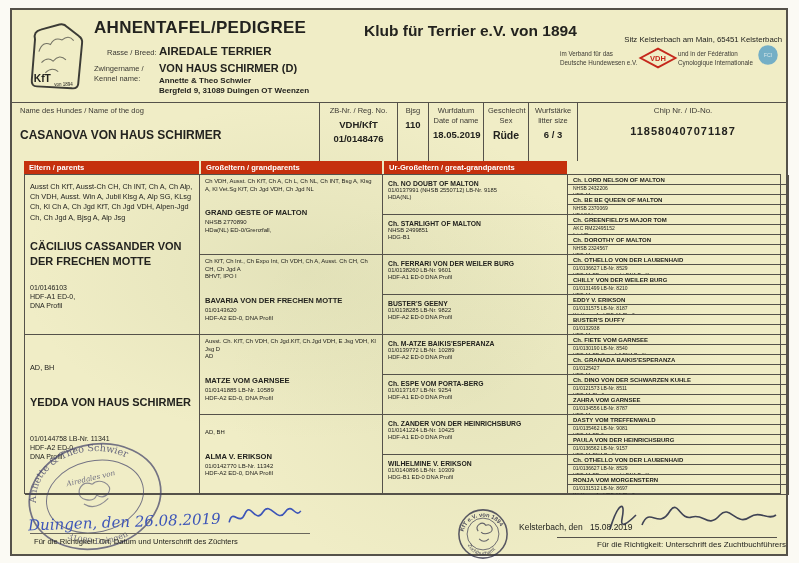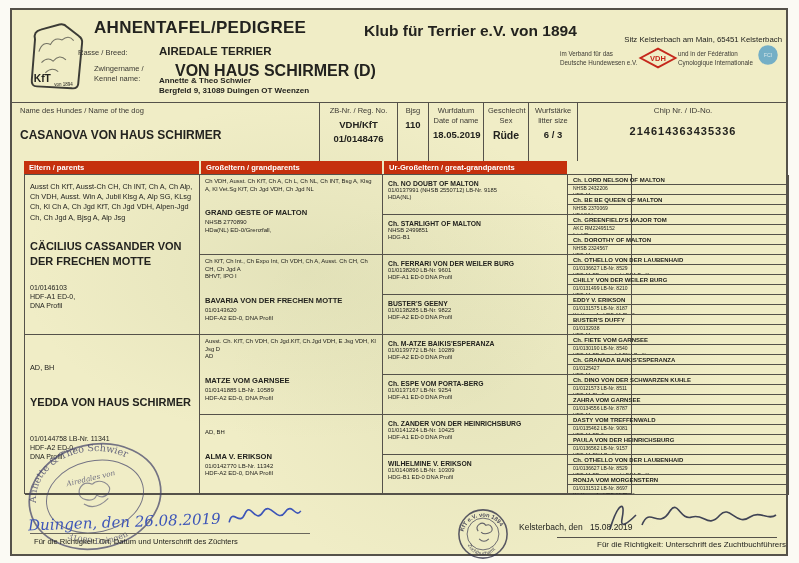--- a/index.html
+++ b/index.html
@@ -5,24 +5,24 @@
   * { margin:0; padding:0; box-sizing:border-box; }
   html,body { width:799px; height:563px; background:#fbfaf4; font-family:"Liberation Sans", sans-serif; color:#23231f; }
   .doc { position:absolute; left:10px; top:8px; width:778px; height:548px; background:#f0edc6; border:2px solid #55524a;
          background-image: radial-gradient(ellipse at 38% 48%, rgba(160,170,120,.16), transparent 42%),
                            radial-gradient(ellipse at 60% 70%, rgba(160,170,120,.12), transparent 38%); }
   .abs { position:absolute; }
 
   
   .hdr-title { left:82px; top:8px; font-size:17px; font-weight:bold; letter-spacing:.3px; }
   .lbl { font-size:7.5px; color:#3c3a34; }
-  .breed-lbl { left:66px; top:38px; }
+  .breed-lbl { left:95px; top:38px; }
   .breed-val { left:147px; top:35px; font-size:11.5px; font-weight:bold; }
   .kennel-lbl { left:82px; top:54px; line-height:1.3; }
-  .kennel-name { left:163px; top:52px; font-size:16px; font-weight:bold; }
+  .kennel-name { left:147px; top:52px; font-size:11px; font-weight:bold; }
   .kennel-owner { left:147px; top:66px; font-size:8px; font-weight:bold; }
   .kennel-addr { left:147px; top:76px; font-size:8px; font-weight:bold; }
   .club { left:352px; top:12px; font-size:15.5px; font-weight:bold; }
   .seat { left:585px; top:25px; width:185px; font-size:7.8px; text-align:right; }
   .vdh-txt { left:548px; top:40px; width:78px; font-size:6.3px; text-align:left; line-height:1.35; color:#3c3a34; }
   .fci-txt { left:666px; top:40px; width:78px; font-size:6.3px; line-height:1.35; color:#3c3a34; }
   .kft-logo { left:14px; top:10px; }
   .vdh-logo { left:626px; top:36px; }
   .fci-logo { left:744px; top:33px; }
 
@@ -35,21 +35,21 @@
   .ic-name .val { margin-top:12px; font-size:12px; font-weight:bold; }
   .ic-reg { width:78px; } .ic-band { width:31px; } .ic-dob { width:55px; }
   .ic-sex { width:45px; } .ic-lit { width:49px; } .ic-chip { flex:1; }
   .bval { font-size:9.5px; font-weight:bold; margin-top:3px; }
   .ic-chip .val { font-size:11px; font-weight:bold; letter-spacing:1px; margin-top:8px; }
 
   
   .redseg { position:absolute; top:151px; height:13px; color:#fff; font-size:7.6px; font-weight:bold; padding:2px 0 0 5px; }
 
   
-  .grid { position:absolute; left:12px; top:164px; width:608px; height:320px; display:grid;
+  .grid { position:absolute; left:12px; top:164px; width:757px; height:320px; display:grid;
           grid-template-columns:175px 183px 185px 221px; grid-template-rows:repeat(16,20px); border:1.2px solid #55524a; }
   .cell { border-right:1px solid #55524a; border-bottom:1px solid #55524a; padding:3px 5px; overflow:hidden; }
   .p-titles { font-size:7.3px; line-height:1.4; }
   .p-name { font-size:11px; font-weight:bold; line-height:1.35; }
   .p-reg { font-size:7px; line-height:1.3; }
   .sire .p-titles { margin-top:4px; } .sire .p-name { margin-top:16px; } .sire .p-reg { margin-top:14px; }
   .dam { padding-top:28px; } .dam .p-name { margin-top:22px; } .dam .p-reg { margin-top:24px; }
   .g-titles { font-size:5.9px; line-height:1.3; }
   .g-name { font-size:7.6px; font-weight:bold; margin-top:15px; }
   .g-reg { font-size:6px; line-height:1.25; margin-top:2px; }
@@ -141,21 +141,21 @@
       <div class="lbl">Sex</div>
       <div class="bval" style="font-size:10.5px">Rüde</div>
     </div>
     <div class="icell ic-lit">
       <div class="lbl">Wurfstärke</div>
       <div class="lbl">litter size</div>
       <div class="bval">6 / 3</div>
     </div>
     <div class="icell ic-chip">
       <div class="lbl" style="font-size:8px">Chip Nr. / ID-No.</div>
-      <div class="val">214614363435336</div>
+      <div class="val">118580407071187</div>
     </div>
   </div>
 
   <div class="abs redseg" style="left:12px;width:175px;background:#c5300d">Eltern / parents</div>
   <div class="abs redseg" style="left:189px;width:181px;background:#c5300d">Großeltern / grandparents</div>
   <div class="abs redseg" style="left:372px;width:183px;background:#c5300d">Ur-Großeltern / great-grandparents</div>
 
   <div class="grid">
 
     <div class="cell sire" style="grid-column:1;grid-row:1/9">

